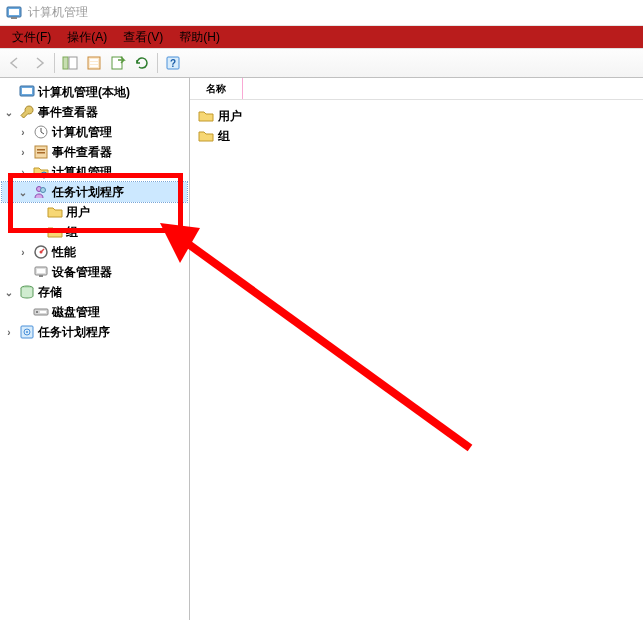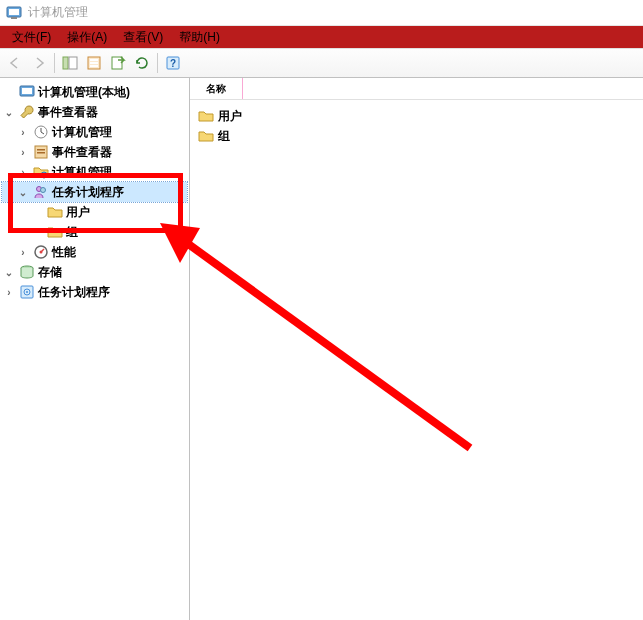--- a/index.html
+++ b/index.html
@@ -283,32 +283,52 @@
       <span class="tree-icon">
         <svg width="16" height="16" viewBox="0 0 16 16">
             <circle cx="8" cy="8" r="6" fill="none" stroke="#666" stroke-width="1.5"></circle>
             <circle cx="8" cy="8" r="1.5" fill="#d44"></circle>
             <path d="M8 8 L11 5" stroke="#d44" stroke-width="1.5"></path>
           </svg>
       </span>
       <span class="tree-label">性能</span>
     </div>
 
+    <div class="tree-node" style="padding-left:28px">
+      <span class="tree-icon">
+        <svg width="16" height="16" viewBox="0 0 16 16">
+            <rect x="2" y="3" width="12" height="8" rx="1" fill="#e0e0e0" stroke="#888"></rect>
+            <rect x="4" y="5" width="8" height="4" fill="#fff"></rect>
+            <rect x="6" y="11" width="4" height="2" fill="#888"></rect>
+          </svg>
+      </span>
+      <span class="tree-label">设备管理器</span>
+    </div>
 
     <div class="tree-node" style="padding-left:0">
       <span class="tree-toggle">⌄</span>
       <span class="tree-icon">
         <svg width="16" height="16" viewBox="0 0 16 16">
             <ellipse cx="8" cy="4" rx="6" ry="2" fill="#b8e0b8" stroke="#5a9a5a"></ellipse>
             <path d="M2 4v8c0 1.1 2.7 2 6 2s6-.9 6-2V4" fill="#d0ecd0" stroke="#5a9a5a"></path>
           </svg>
       </span>
       <span class="tree-label">存储</span>
     </div>
 
+    <div class="tree-node" style="padding-left:28px">
+      <span class="tree-icon">
+        <svg width="16" height="16" viewBox="0 0 16 16">
+            <rect x="1" y="5" width="14" height="6" rx="1" fill="#d8d8d8" stroke="#888"></rect>
+            <circle cx="4" cy="8" r="1" fill="#666"></circle>
+            <rect x="7" y="7" width="6" height="2" fill="#fff"></rect>
+          </svg>
+      </span>
+      <span class="tree-label">磁盘管理</span>
+    </div>
 
     <div class="tree-node" style="padding-left:0">
       <span class="tree-toggle">›</span>
       <span class="tree-icon">
         <svg width="16" height="16" viewBox="0 0 16 16">
             <rect x="2" y="2" width="12" height="12" rx="1" fill="#d8ecfb" stroke="#4a90d9"></rect>
             <circle cx="8" cy="8" r="3" fill="none" stroke="#4a90d9"></circle>
             <circle cx="8" cy="8" r="1" fill="#4a90d9"></circle>
           </svg>
       </span>

